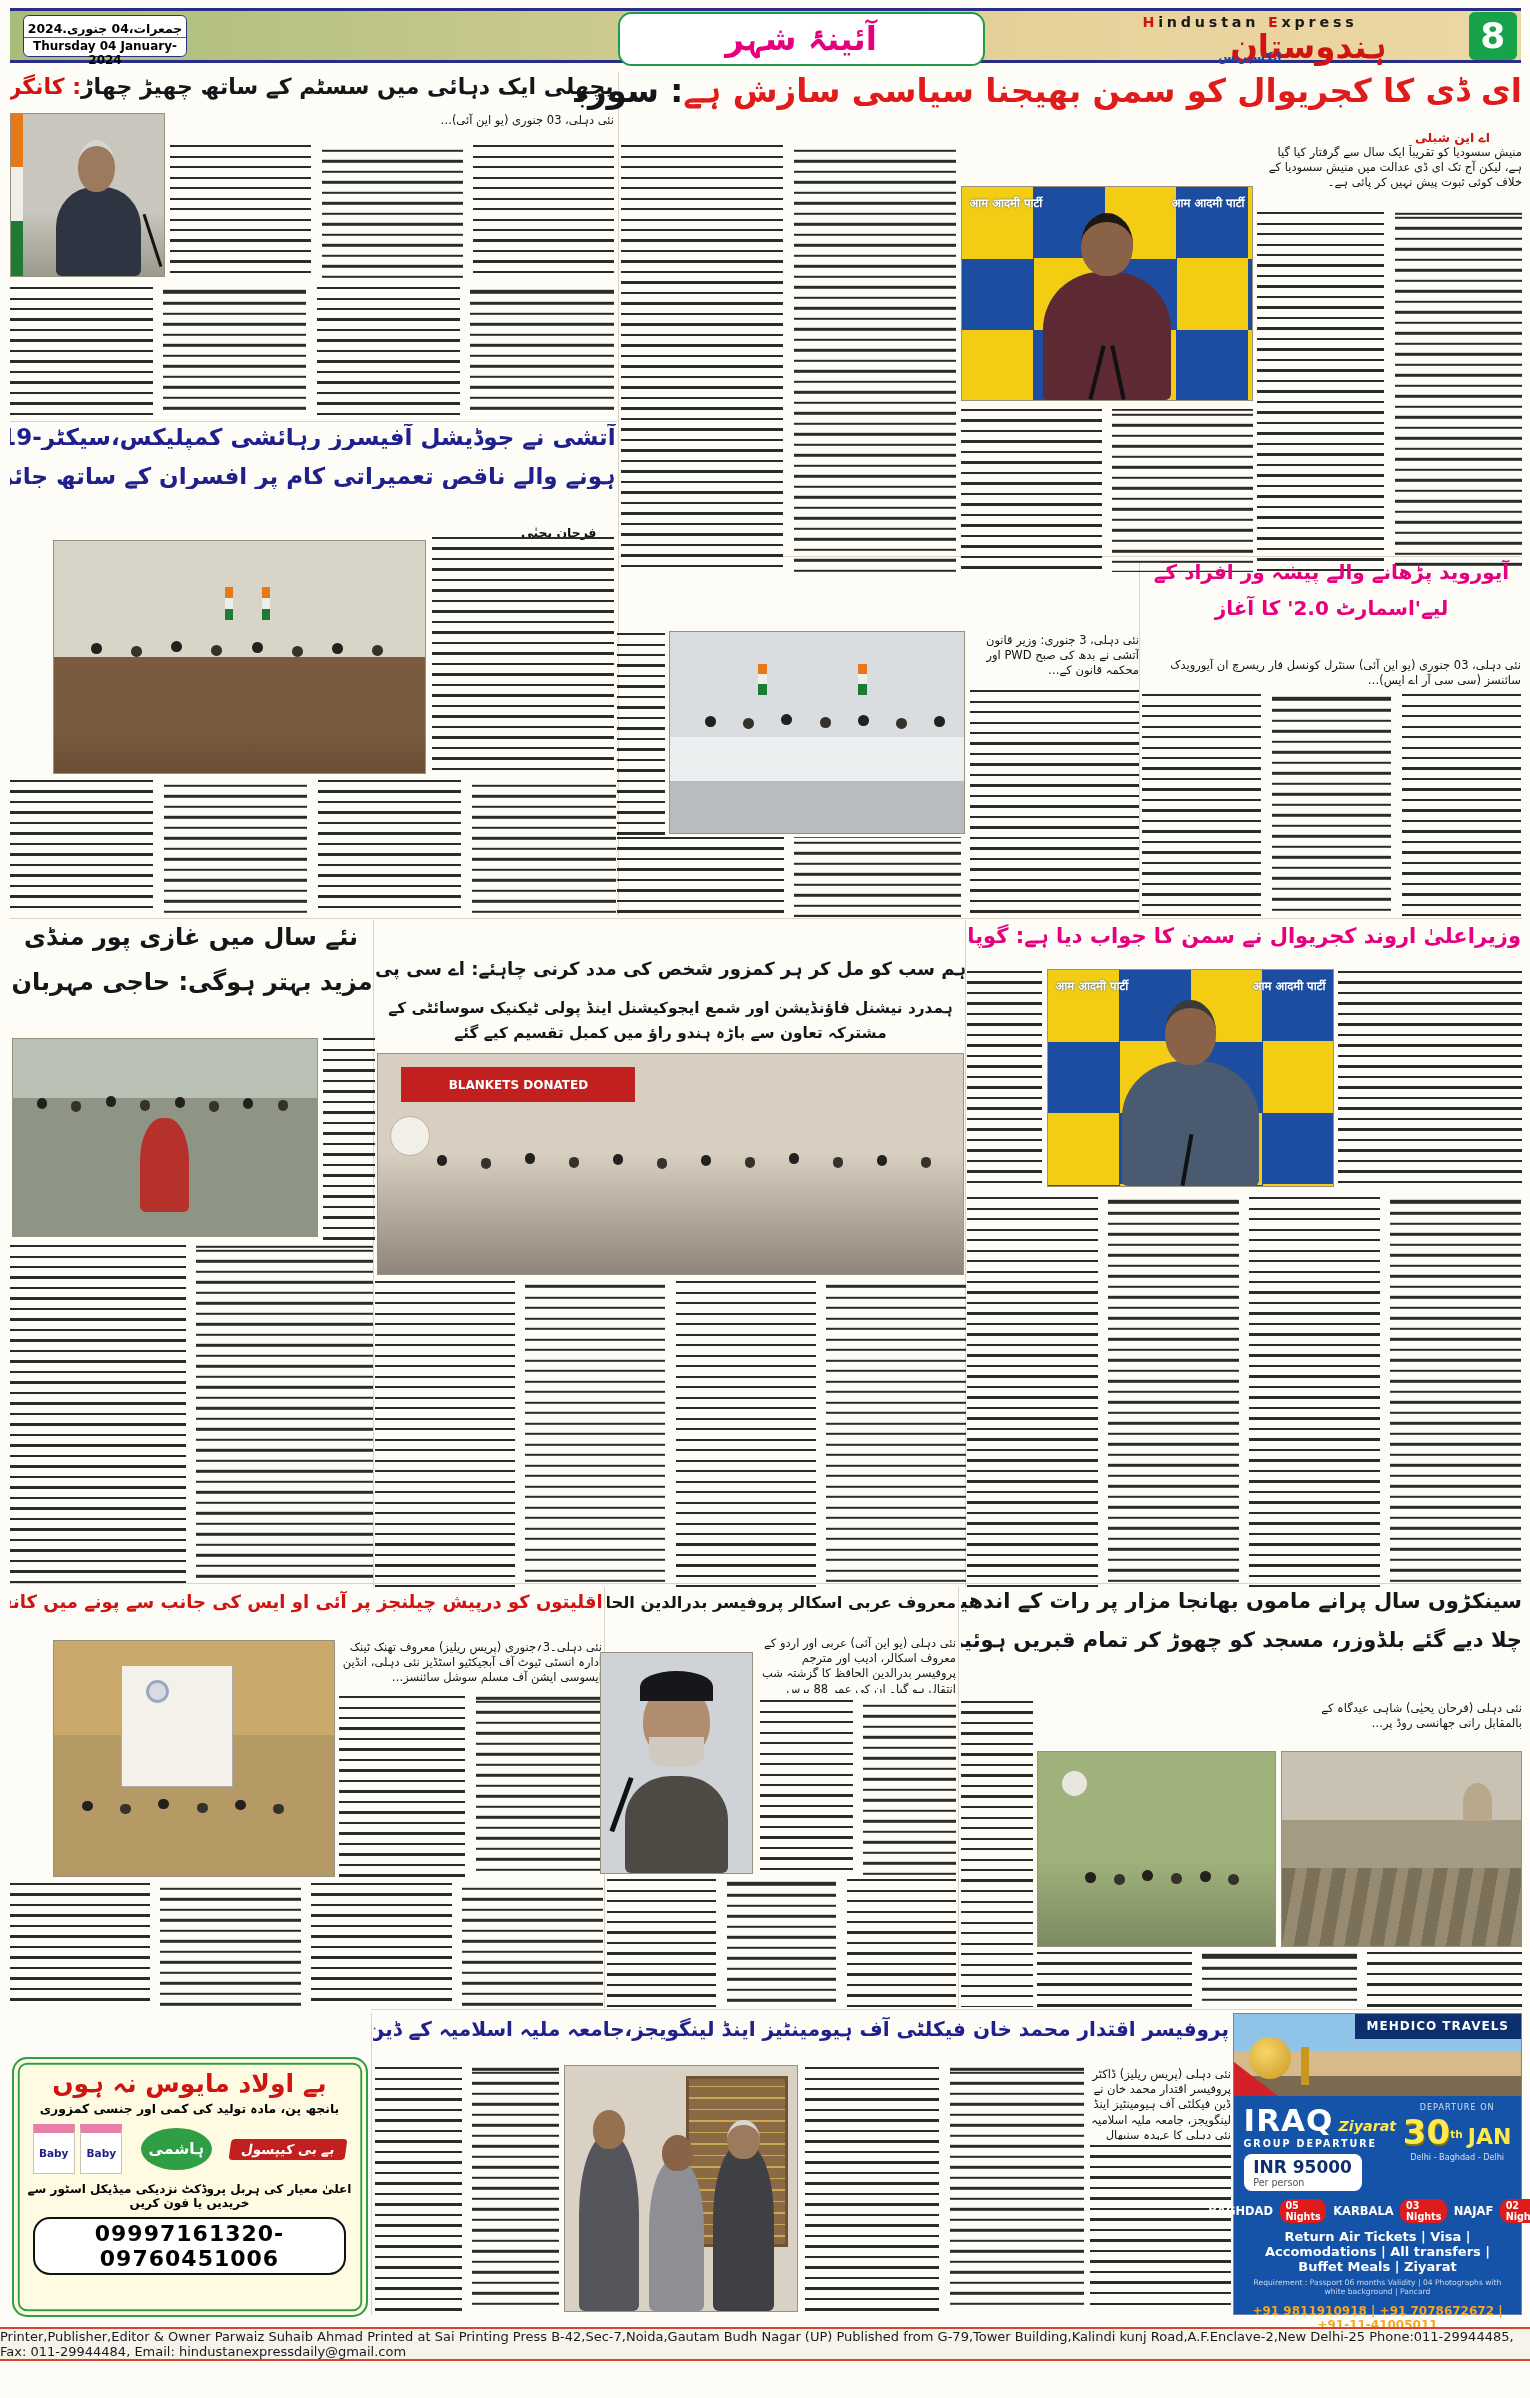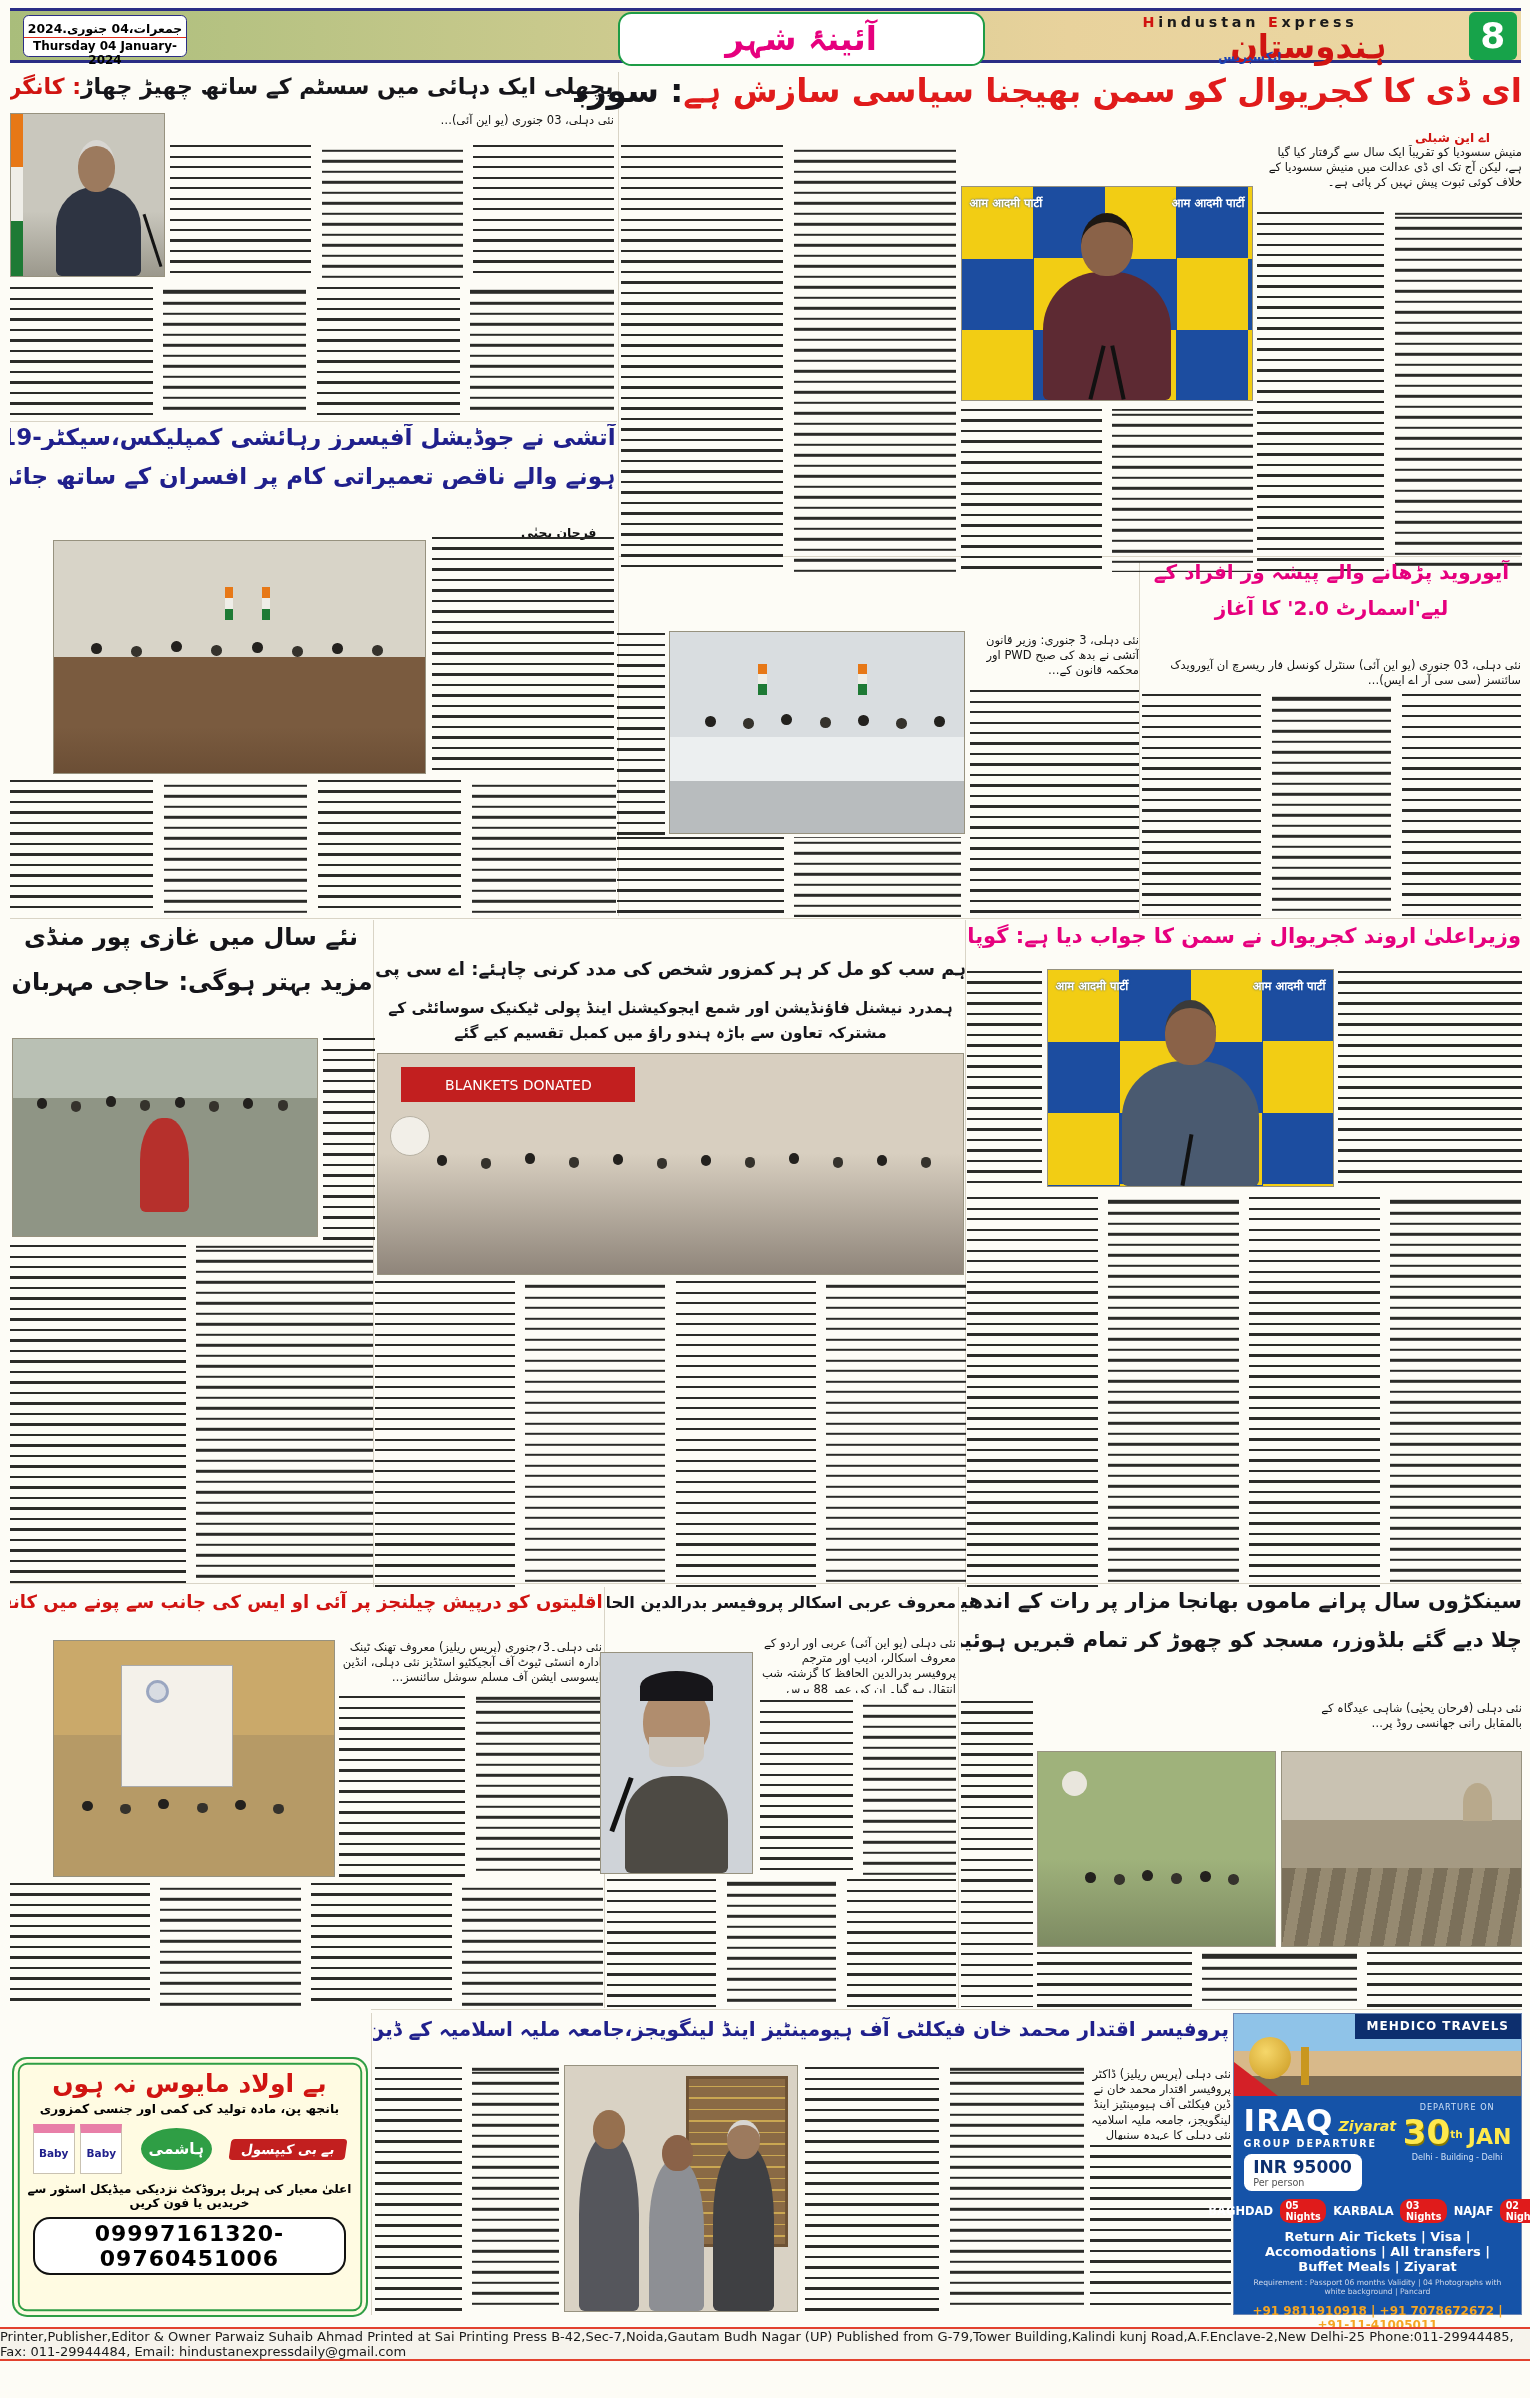--- a/index.html
+++ b/index.html
@@ -188,21 +188,21 @@
       <div class="col"></div>
     </div>
   <div class="cols" style="left:9.6px;top:1245px;width:363px;height:340px">
       <div class="col"></div>
       <div class="col"></div>
     </div>
 
   <div class="hl nw ctr" style="left:375px;top:958px;width:591px;height:34px;font-size:18px">ہم سب کو مل کر ہر کمزور شخص کی مدد کرنی چاہئے: اے سی پی وجے کمار رستوگی</div>
   <div class="hl ctr" style="left:375px;top:996px;width:591px;height:54px;font-size:15.3px;text-align:center;line-height:1.65">ہمدرد نیشنل فاؤنڈیشن اور شمع ایجوکیشنل اینڈ پولی ٹیکنیک سوسائٹی کے مشترکہ تعاون سے باڑہ ہندو راؤ میں کمبل تقسیم کیے گئے</div>
   <div class="photo" style="left:377px;top:1053px;width:587px;height:222px;background:linear-gradient(180deg,#d8cfc0 0 45%,#8f857a)">
-    <div class="abs ctr" style="left:4%;top:6%;width:40%;height:16%;background:#c21f1f;color:#fff;font-size:14px;font-weight:normal;display:flex;align-items:center;justify-content:center">BLANKETS DONATED</div>
+    <div class="abs ctr" style="left:4%;top:6%;width:40%;height:16%;background:#c21f1f;color:#fff;font-size:12px;font-weight:bold;display:flex;align-items:center;justify-content:center">BLANKETS DONATED</div>
     <div class="abs" style="left:2%;top:28%;width:40px;height:40px;border-radius:50%;background:#f2efe8;border:1.9px solid #b8b2a4"></div>
     <div class="heads" style="left:10%;top:46%;box-shadow:44px 2.9px 0 #35322c,88px -1.9px 0 #23211e,132px 1.9px 0 #35322c,176px -1px 0 #23211e,220px 2.9px 0 #35322c,264px 0 0 #23211e,308px 1.9px 0 #35322c,352px -1.9px 0 #23211e,396px 1.9px 0 #35322c,440px 0 0 #23211e,484px 1.9px 0 #35322c"></div>
   </div>
   <div class="cols" style="left:375px;top:1281px;width:591px;height:306px">
       <div class="col"></div>
       <div class="col"></div>
       <div class="col"></div>
       <div class="col"></div>
     </div>
 
@@ -341,21 +341,21 @@
             <div class="b" style="color:#0d2f6e;font-size:17px">INR 95000</div>
             <div style="color:#555;font-size:9.6px">Per person</div>
           </div>
         </div>
         <div class="ctr">
           <div style="font-size:8.1px;color:#cfe0f5;letter-spacing:1px">DEPARTURE ON</div>
           <div>
             <span class="b" style="font-size:34px;color:#ffe94d;text-shadow:1px 1.9px 0 #8a7a00">30</span><sup class="b" style="font-size:10.5px;color:#ffe94d">th</sup>
             <span class="b" style="font-size:22px;color:#ffe94d">JAN</span>
           </div>
-          <div style="font-size:8.1px;color:#cfe0f5">Delhi - Building - Delhi</div>
+          <div style="font-size:8.1px;color:#cfe0f5">Delhi - Baghdad - Delhi</div>
         </div>
       </div>
       <div style="display:flex;gap:6.7px;align-items:center;justify-content:center;margin-top:7.6px">
         <span class="city">BAGHDAD</span>
           <span class="pill">05 Nights</span>
         <span class="city">KARBALA</span>
           <span class="pill">03 Nights</span>
         <span class="city">NAJAF</span>
           <span class="pill">02 Nights</span>
       </div>

